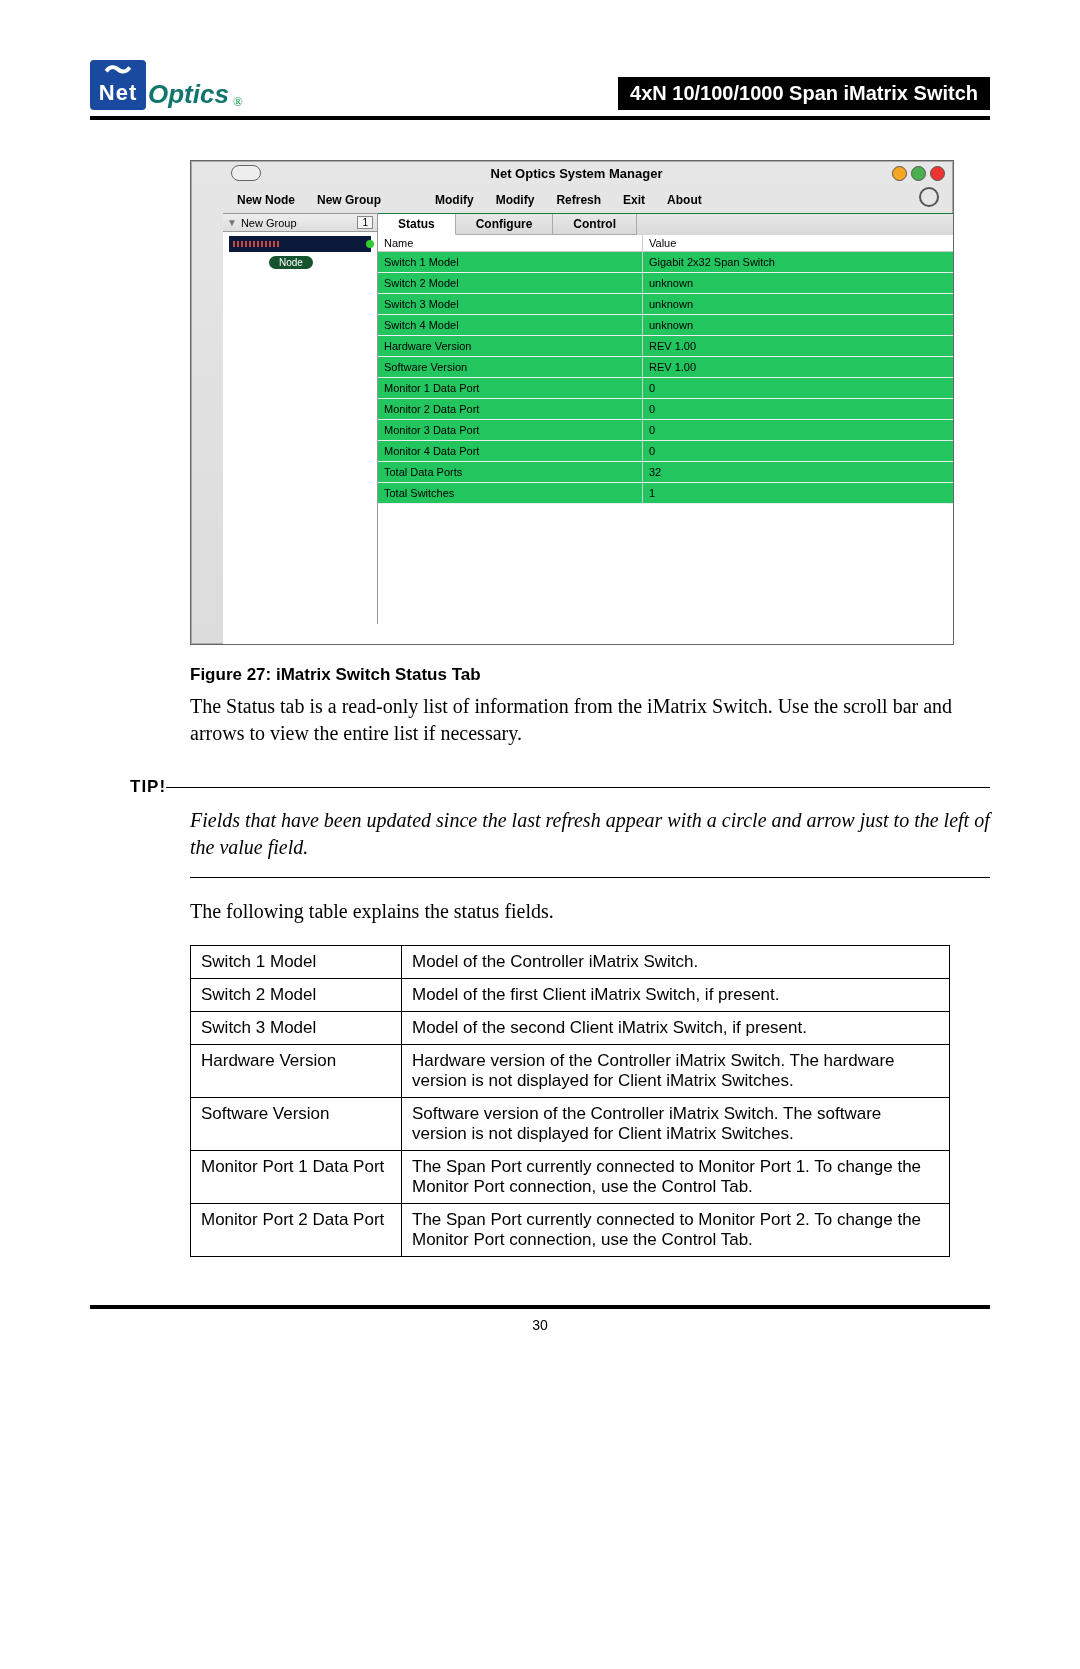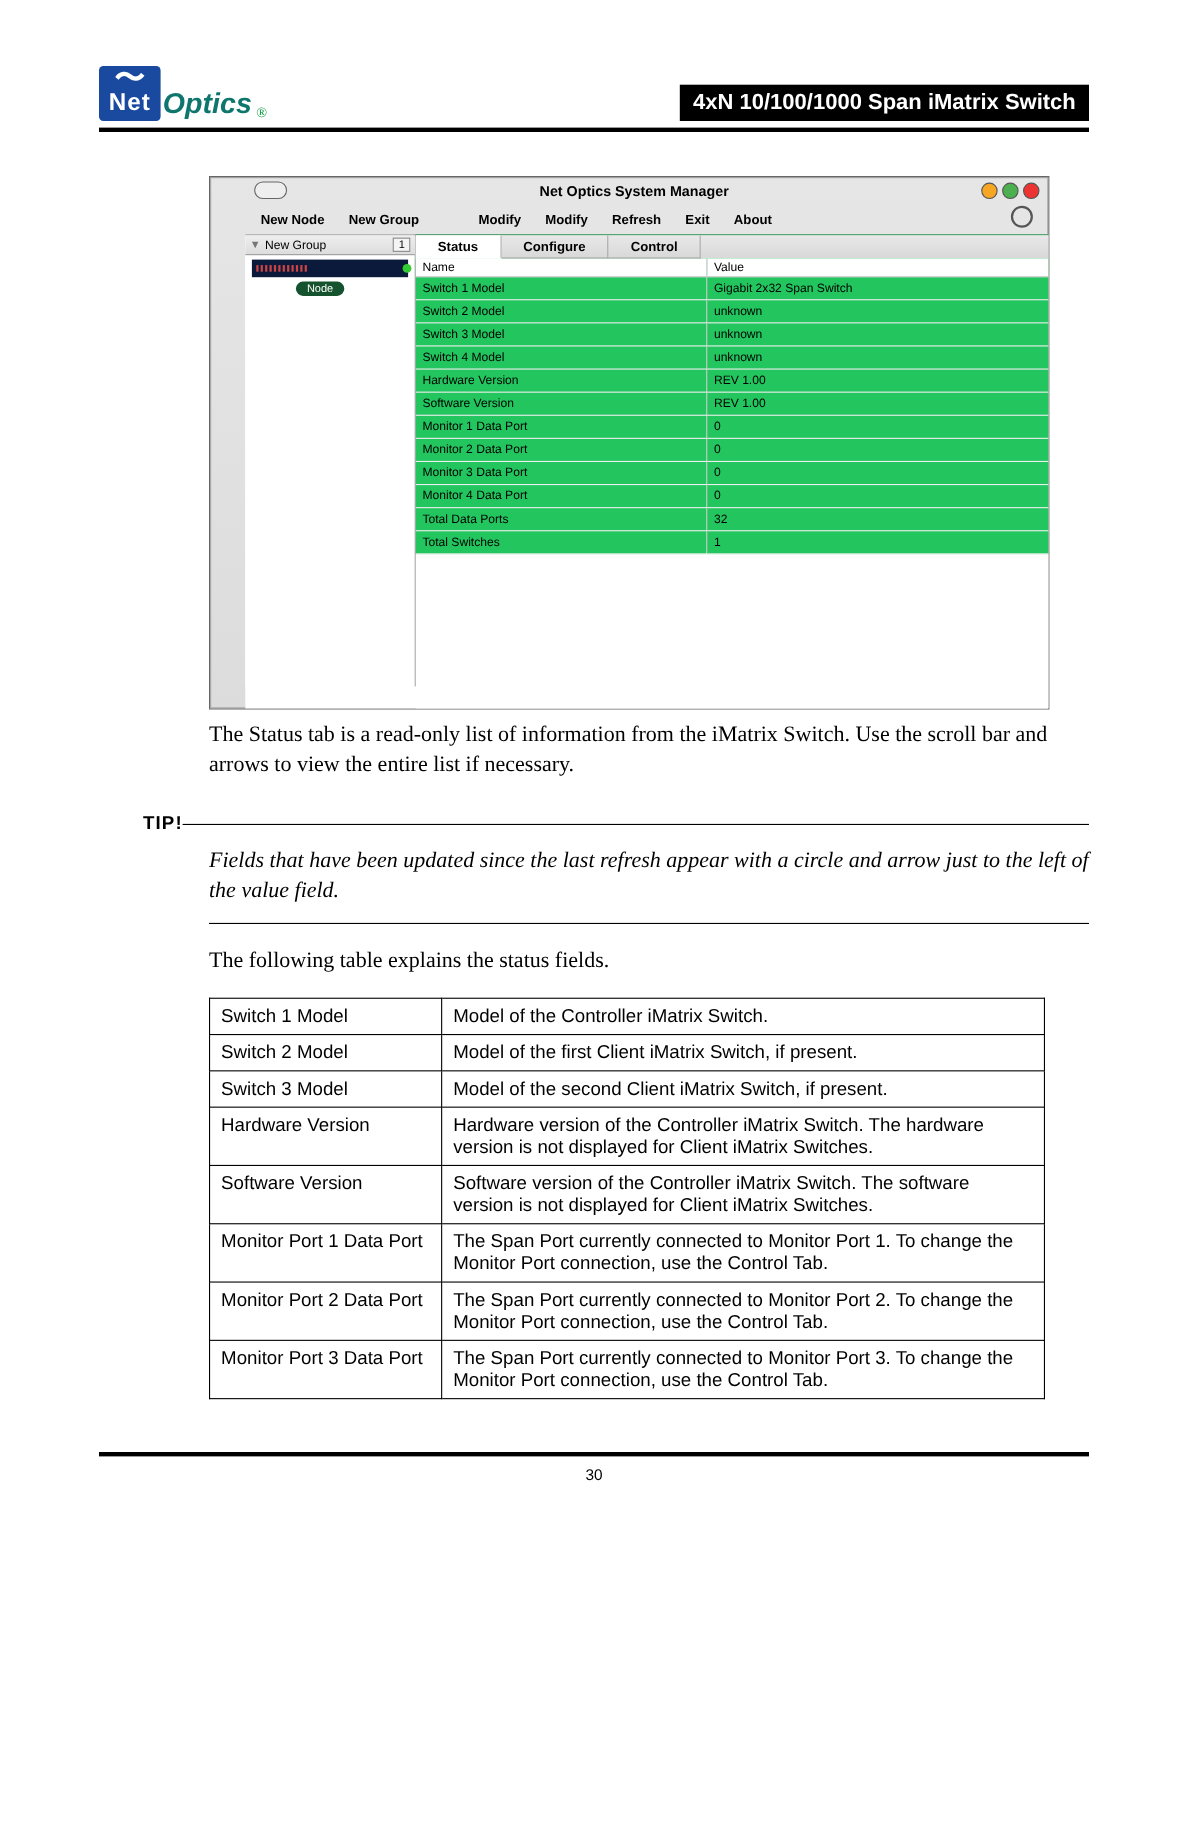--- a/index.html
+++ b/index.html
@@ -433,20 +433,21 @@
                 <td class="name-col">Total Switches</td>
                 <td>1</td>
               </tr>
             </tbody>
         </table>
         <div style="height:140px;background:#fff;border-top:0"></div>
       </div>
     </div>
   </div>
 
+  <div class="caption">Figure 27: iMatrix Switch Status Tab</div>
   <div class="body-text">The Status tab is a read-only list of information from the iMatrix Switch. Use the scroll bar and arrows to view the entire list if necessary.</div>
 
   <div class="tip-row">
     <span class="tip-label">TIP!</span>
     <div class="tip-rule"></div>
   </div>
   <div class="tip-text">Fields that have been updated since the last refresh appear with a circle and arrow just to the left of the value field.</div>
   <div class="rule-after-tip"></div>
 
   <div class="body-text">The following table explains the status fields.</div>
@@ -474,24 +475,20 @@
           <td>Software version of the Controller iMatrix Switch. The software version is not displayed for Client iMatrix Switches.</td>
         </tr>
         <tr>
           <td>Monitor Port 1 Data Port</td>
           <td>The Span Port currently connected to Monitor Port 1. To change the Monitor Port connection, use the Control Tab.</td>
         </tr>
         <tr>
           <td>Monitor Port 2 Data Port</td>
           <td>The Span Port currently connected to Monitor Port 2. To change the Monitor Port connection, use the Control Tab.</td>
         </tr>
-        <tr>
-          <td>Monitor Port 3 Data Port</td>
-          <td>The Span Port currently connected to Monitor Port 3. To change the Monitor Port connection, use the Control Tab.</td>
-        </tr>
       </tbody>
   </table>
 
   <div class="footer">
     <div class="footer-rule"></div>
     <div class="page-num">30</div>
   </div>
 
 </div>
 

